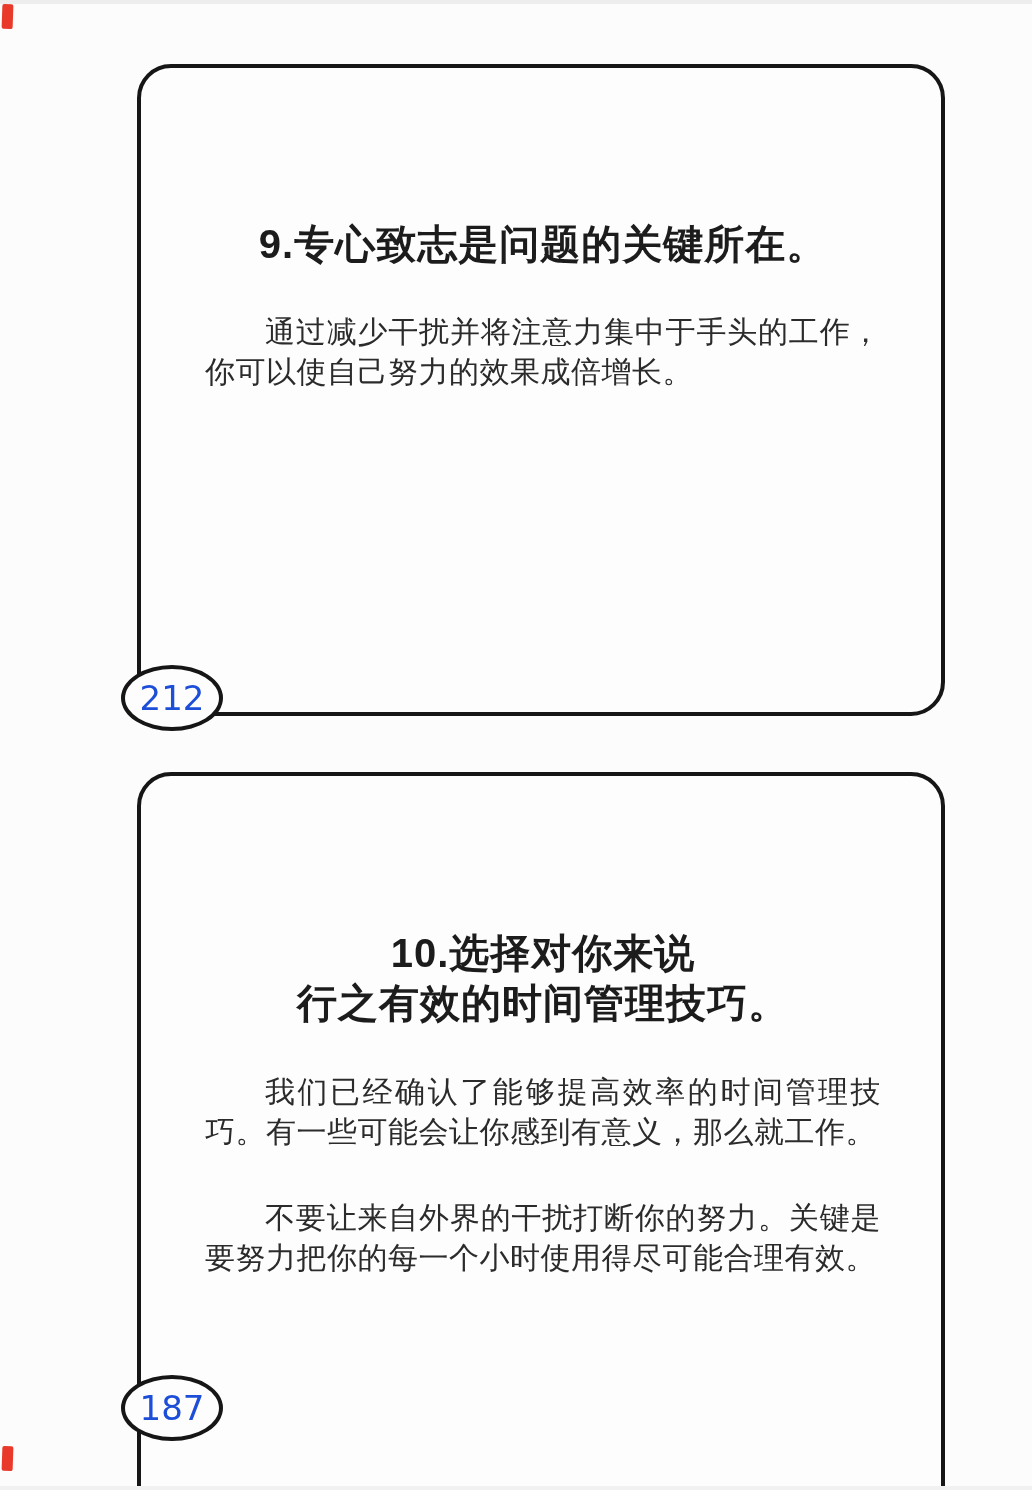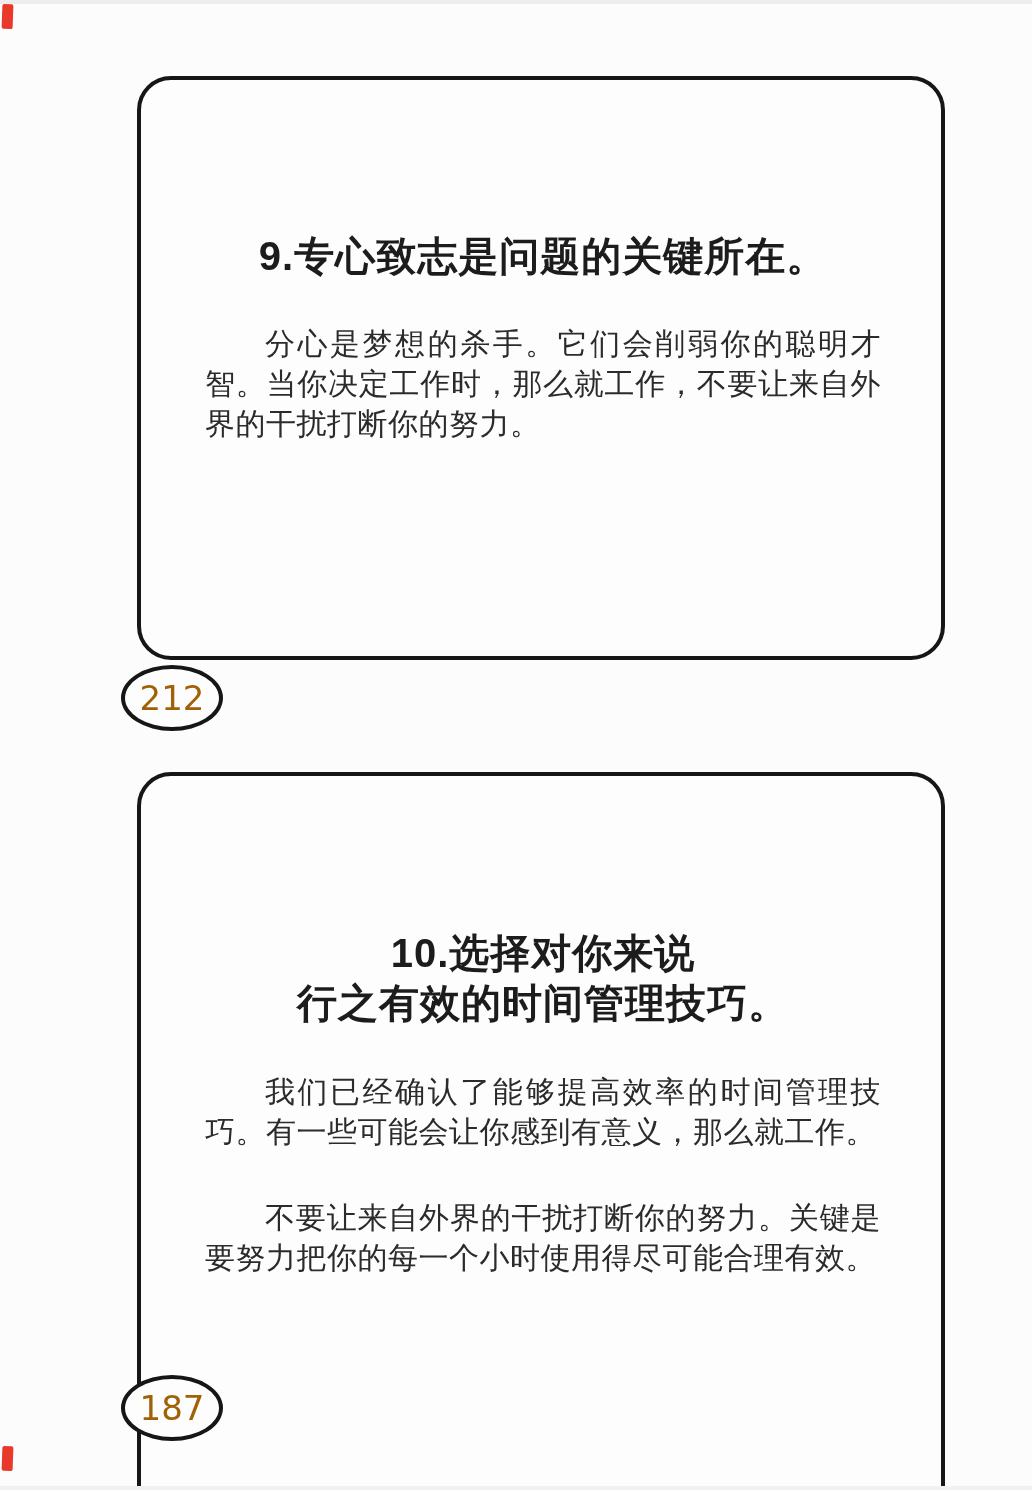--- a/index.html
+++ b/index.html
@@ -38,21 +38,21 @@
 
   .card {
     position: absolute;
     left: 137px;
     width: 808px;
     background: #fdfdfd;
     border: 4px solid #161616;
     border-radius: 34px;
     box-sizing: border-box;
   }
-  .card.card-1 { top: 76px;  height: 584px; }
+  .card.card-1 { top: 64px;  height: 652px; }
   .card.card-2 { top: 772px; height: 793px; }
 
   .card-inner {
     padding: 0 60px 0 64px;
   }
 
   .card-title {
     margin: 152px 0 44px 0;
     text-align: center;
     font-size: 40px;
@@ -80,39 +80,39 @@
     width: 102px;
     height: 66px;
     background: #fdfdfd;
     border: 4px solid #161616;
     border-radius: 50%;
     box-sizing: border-box;
     display: flex;
     align-items: center;
     justify-content: center;
     font-size: 34px;
-    color: #a16207;
+    color: #1d4ed8;
     font-family: "DejaVu Sans", "Liberation Sans", sans-serif;
   }
   .page-badge.badge-1 { left: 121px; top: 665px; }
   .page-badge.badge-2 { left: 121px; top: 1375px; }
 </style>
 </head>
 <body>
 
 <div class="edge-band-top"></div>
 
 <span class="red-mark top" title="red-vertical-stroke" style="background: rgb(232, 57, 42);"></span>
 
 <div class="card card-1">
   <div class="card-inner">
     <h1 class="card-title">
       <span class="title-line">9.专心致志是问题的关键所在。</span>
     </h1>
-    <p class="card-paragraph">分心是梦想的杀手。它们会削弱你的聪明才智。当你决定工作时，那么就工作，不要让来自外界的干扰打断你的努力。</p>
+    <p class="card-paragraph">通过减少干扰并将注意力集中于手头的工作，你可以使自己努力的效果成倍增长。</p>
   </div>
 </div>
 
 <div class="page-badge badge-1">
   <span>212</span>
 </div>
 
 <div class="card card-2">
   <div class="card-inner">
     <h1 class="card-title">

